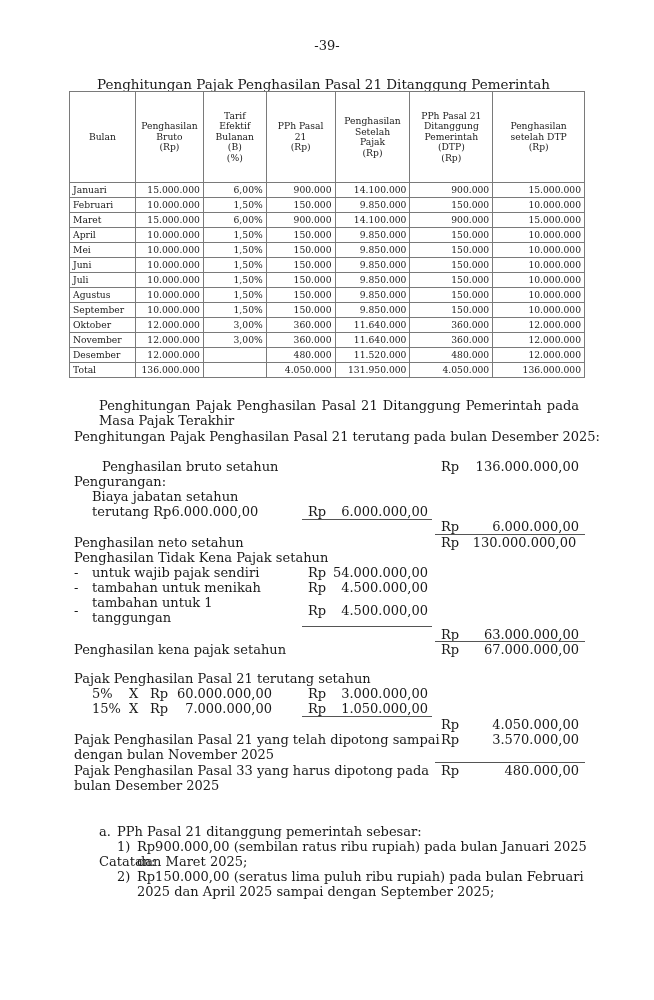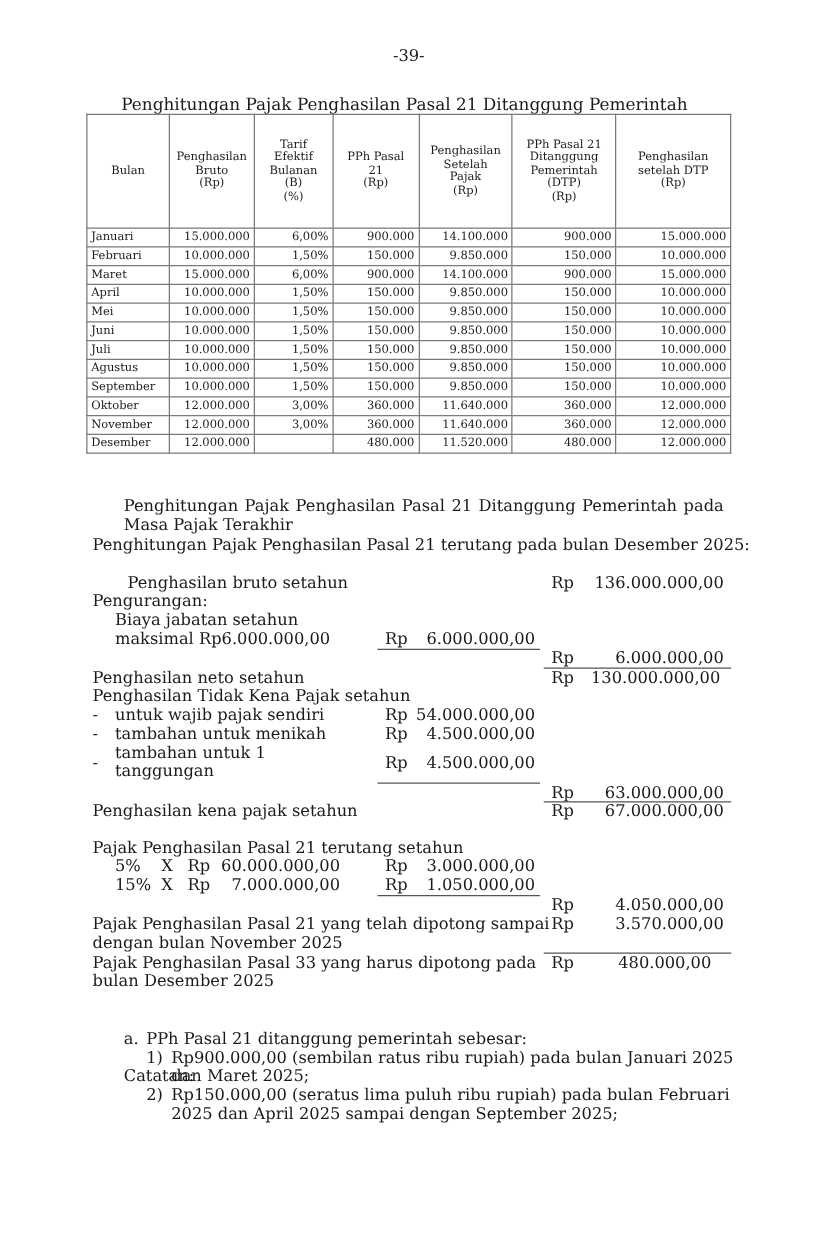--- a/index.html
+++ b/index.html
@@ -173,34 +173,43 @@
       </tr>
       <tr>
         <td class="m">Desember</td>
         <td>12.000.000</td>
         <td></td>
         <td>480.000</td>
         <td>11.520.000</td>
         <td>480.000</td>
         <td>12.000.000</td>
       </tr>
+      <tr>
+        <td class="m">Total</td>
+        <td>136.000.000</td>
+        <td></td>
+        <td>4.050.000</td>
+        <td>131.950.000</td>
+        <td>4.050.000</td>
+        <td>136.000.000</td>
+      </tr>
     </tbody>
 </table>
 
 <div class="abs txt" style="left:99px;top:398px;width:480px;text-align:justify;text-align-last:justify;">Penghitungan Pajak Penghasilan Pasal 21 Ditanggung Pemerintah pada</div>
 <div class="abs txt" style="left:99px;top:413px;">Masa Pajak Terakhir</div>
 <div class="abs txt" style="left:74px;top:429px;">Penghitungan Pajak Penghasilan Pasal 21 terutang pada bulan Desember 2025:</div>
 
 <div class="abs txt" style="left:74px;top:459px;margin-left:28px;">Penghasilan bruto setahun</div>
 <div class="abs rp" style="left:441px;top:459px;">Rp</div>
 <div class="abs num" style="left:470px;top:459px;width:109px;">136.000.000,00</div>
 
 <div class="abs txt" style="left:74px;top:474px;">Pengurangan:</div>
 <div class="abs txt" style="left:92px;top:489px;">Biaya jabatan setahun</div>
-<div class="abs txt" style="left:92px;top:504px;">maksimal Rp6.000.000,00</div>
+<div class="abs txt" style="left:92px;top:504px;">terutang Rp6.000.000,00</div>
 <div class="abs rp" style="left:308px;top:504px;">Rp</div>
 <div class="abs num" style="left:330px;top:504px;width:98px;">6.000.000,00</div>
 <div class="uline" style="left:302px;top:519px;width:130px;"></div>
 
 <div class="abs rp" style="left:441px;top:519px;">Rp</div>
 <div class="abs num" style="left:470px;top:519px;width:109px;">6.000.000,00</div>
 <div class="uline" style="left:435px;top:534px;width:150px;"></div>
 
 <div class="abs txt" style="left:74px;top:535px;">Penghasilan neto setahun</div>
 <div class="abs rp" style="left:441px;top:535px;">Rp</div>
@@ -255,21 +264,21 @@
 
 <div class="abs txt" style="left:74px;top:732px;">Pajak Penghasilan Pasal 21 yang telah dipotong sampai</div>
 <div class="abs txt" style="left:74px;top:747px;">dengan bulan November 2025</div>
 <div class="abs rp" style="left:441px;top:732px;">Rp</div>
 <div class="abs num" style="left:470px;top:732px;width:109px;">3.570.000,00</div>
 <div class="uline" style="left:435px;top:762px;width:150px;"></div>
 
 <div class="abs txt" style="left:74px;top:763px;">Pajak Penghasilan Pasal 33 yang harus dipotong  pada</div>
 <div class="abs txt" style="left:74px;top:778px;">bulan Desember 2025</div>
 <div class="abs rp" style="left:441px;top:763px;">Rp</div>
-<div class="abs num" style="left:460px;top:763px;width:109px;">480.000,00</div>
+<div class="abs num" style="left:470px;top:763px;width:109px;">480.000,00</div>
 
 <div class="abs txt" style="left:99px;top:809px;margin-top:45px;">Catatan:</div>
 <div class="abs txt" style="left:99px;top:824px;">a.</div>
 <div class="abs txt" style="left:117px;top:824px;">PPh Pasal 21 ditanggung pemerintah sebesar:</div>
 
 <div class="abs txt" style="left:117px;top:839px;">1)</div>
 <div class="abs txt" style="left:137px;top:839px;width:442px;text-align:justify;text-align-last:justify;">Rp900.000,00 (sembilan ratus ribu rupiah) pada bulan Januari 2025</div>
 <div class="abs txt" style="left:137px;top:854px;">dan Maret 2025;</div>
 
 <div class="abs txt" style="left:117px;top:869px;">2)</div>

